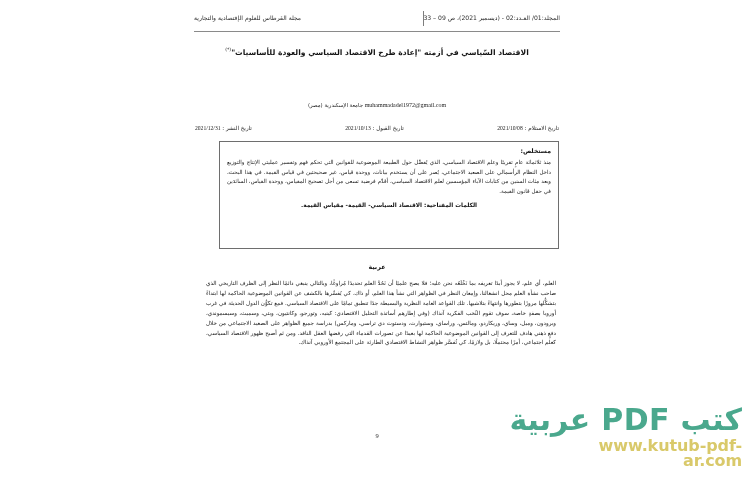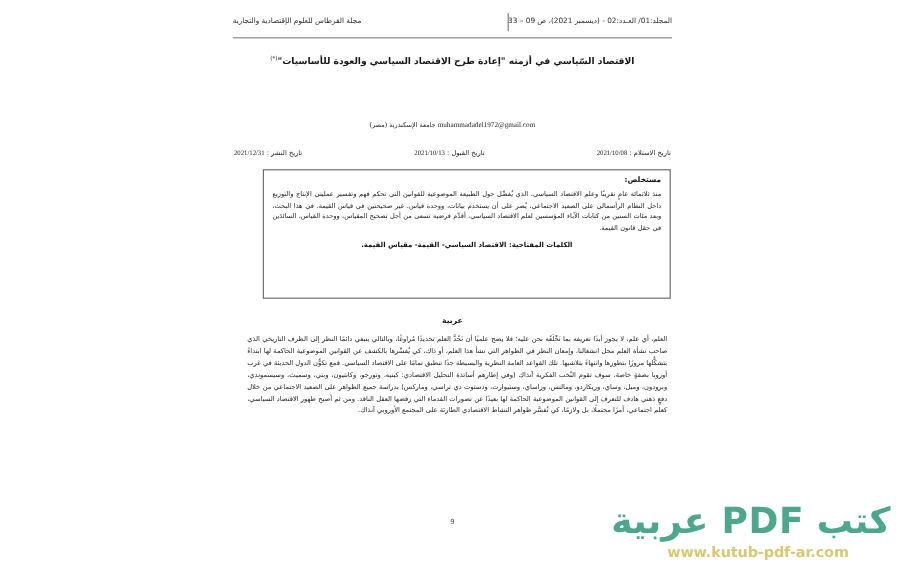--- a/index.html
+++ b/index.html
@@ -237,41 +237,41 @@
     font-family: "Liberation Serif", "DejaVu Serif", serif;
     color: #333;
   }
 
   
   #watermark {
     position: absolute;
     right: 8px;
     bottom: 12px;
     width: 186px;
-    text-align: left;
+    text-align: right;
     direction: rtl;
     user-select: none;
   }
   #watermark .wm-title {
     font-size: 30px;
     line-height: 34px;
     font-weight: bold;
     color: #4aa88d;
     letter-spacing: 0.5px;
     white-space: nowrap;
   }
   #watermark .wm-title .wm-pdf {
     font-family: "DejaVu Sans", sans-serif;
     font-weight: bold;
     direction: ltr;
     unicode-bidi: embed;
   }
   #watermark .wm-url {
     margin-top: 1px;
-    font-size: 12px;
+    font-size: 16px;
     line-height: 15px;
     font-weight: bold;
     color: #d9c96a;
     direction: ltr;
     unicode-bidi: embed;
     font-family: "DejaVu Sans", sans-serif;
     letter-spacing: -0.1px;
   }
 </style>
 </head>

